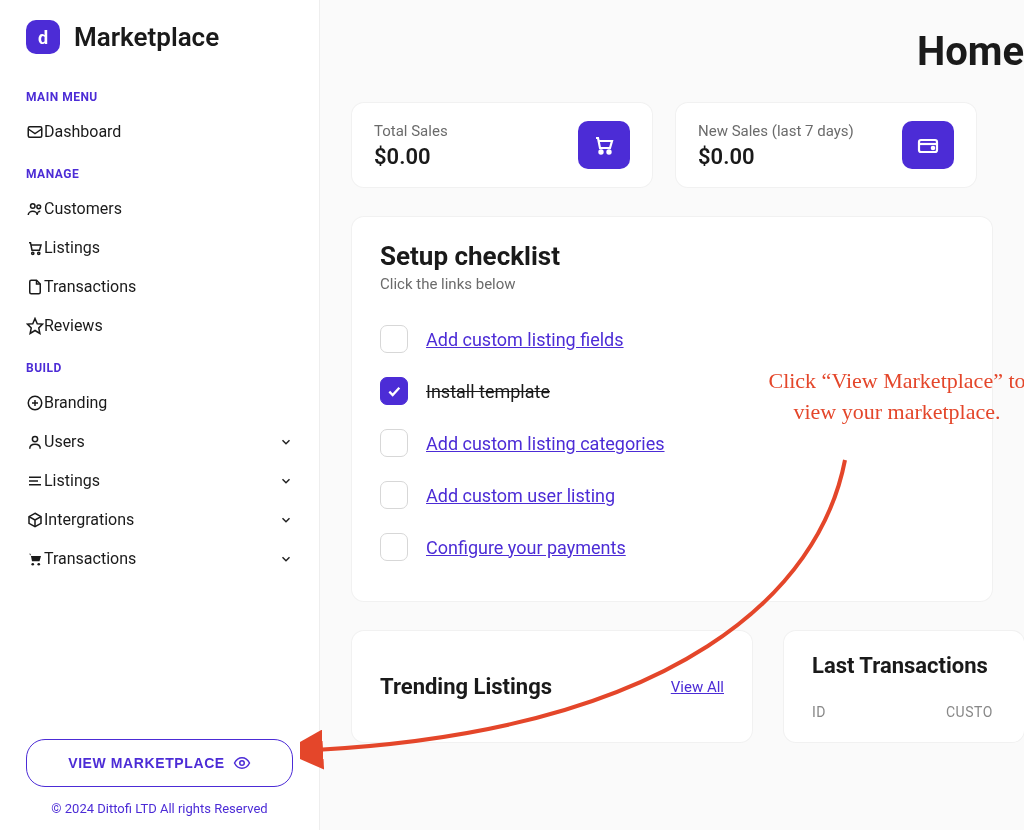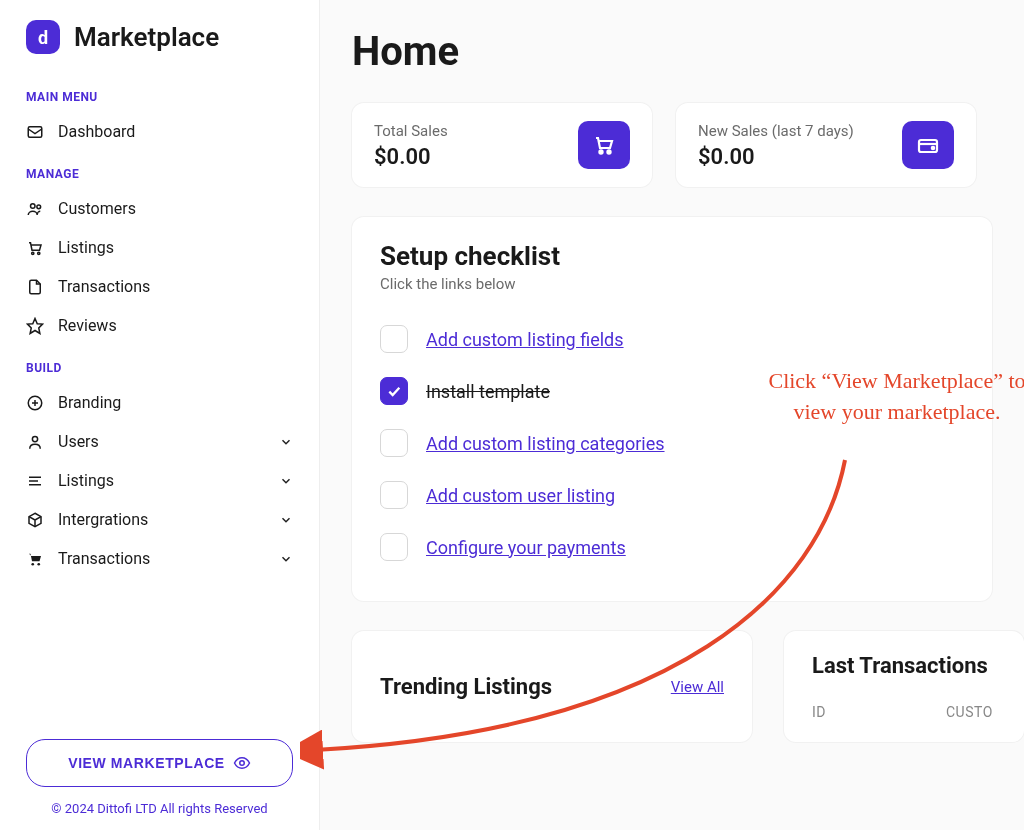--- a/index.html
+++ b/index.html
@@ -35,21 +35,20 @@
   font-size: 12px;
   letter-spacing: 0.5px;
   color: #4C2CD6;
   font-weight: 700;
 }
 .nav-item {
   display: flex; align-items: center;
   padding: 10px 26px;
   cursor: pointer;
   font-size: 16px;
-  gap: 14px;
 }
 .nav-icon { width: 18px; display: inline-flex; align-items: center; justify-content: center; color: #1a1a1a; }
 .nav-chevron { margin-left: auto; color: #222; }
 .sidebar-footer { margin-top: auto; padding: 0 26px; }
 .view-btn {
   display: flex; align-items: center; justify-content: center;
   gap: 8px;
   border: 1.5px solid #4C2CD6;
   color: #4C2CD6;
   background: #fff;
@@ -60,21 +59,21 @@
   letter-spacing: 0.6px;
   cursor: pointer;
   width: 100%;
 }
 .copyright { color: #4C2CD6; font-size: 13px; text-align: center; margin-top: 14px; }
 .main {
   flex: 1;
   padding: 28px 0 0 32px;
   overflow: hidden;
 }
-.page-title { font-size: 40px; font-weight: 700; margin-bottom: 28px; }
+.page-title { font-size: 40px; font-weight: 700; margin-bottom: 28px; text-align: right; }
 .stats-row { display: flex; gap: 24px; margin-bottom: 30px; }
 .stat-card {
   background: #fff;
   border-radius: 12px;
   padding: 18px 22px;
   display: flex; align-items: center; justify-content: space-between;
   min-width: 300px;
   box-shadow: 0 0 0 1px #f1f1f1;
 }
 .stat-label { color: #6b6b6b; font-size: 15px; margin-bottom: 4px; }

